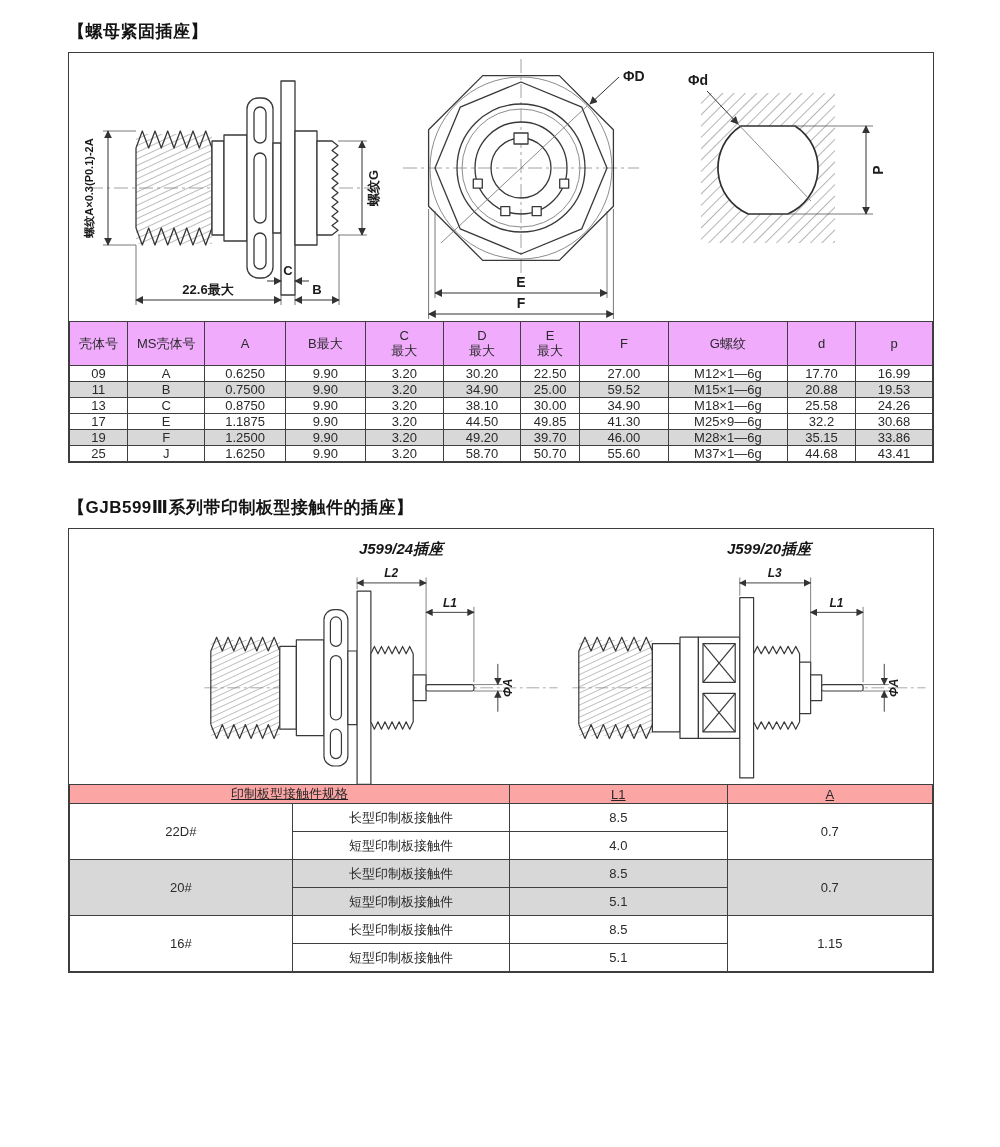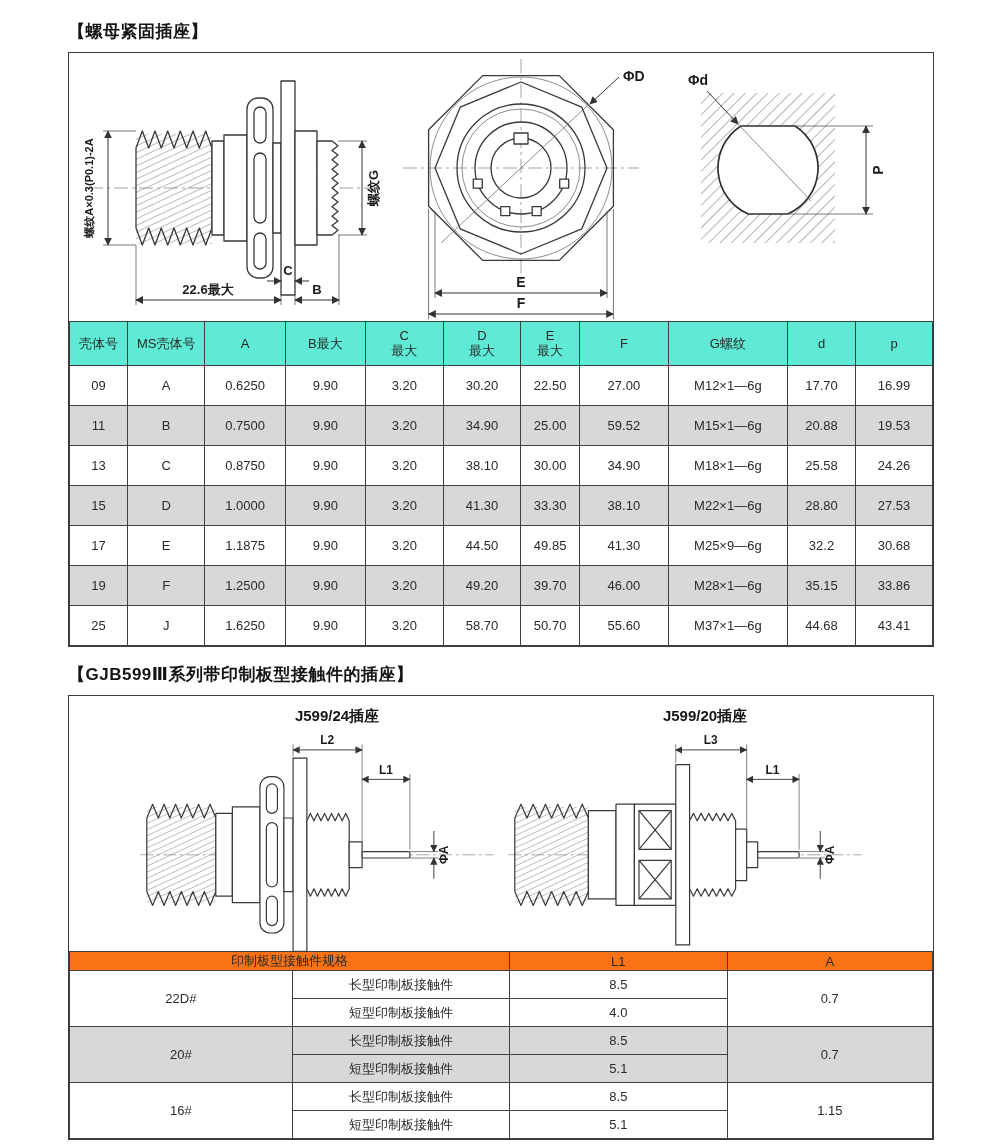--- a/index.html
+++ b/index.html
@@ -1,30 +1,30 @@
 <!DOCTYPE html>
 <html><head>
 <meta charset="utf-8">
 <style>
   html,body{margin:0;padding:0;background:#fff;}
   body{width:1000px;height:1147px;font-family:"Liberation Sans","DejaVu Sans",sans-serif;color:#222;overflow:hidden;}
   .page{padding:14px 66px 0 68px;}
   .sec-title{font-size:17px;font-weight:bold;color:#141414;margin:6px 0 9px 0;letter-spacing:.5px;}
   .panel{border:1.5px solid #3c3c3c;background:#fff;box-sizing:border-box;}
   .drawings1{display:flex;align-items:flex-start;justify-content:center;gap:2px;height:268px;overflow:hidden;}
-  .drawings2{display:flex;justify-content:center;align-items:flex-start;height:253px;overflow:hidden;padding-top:2px;}
+  .drawings2{display:flex;justify-content:flex-end;align-items:flex-start;height:253px;overflow:hidden;padding-top:2px;font-style:italic;}
   .draw-block{display:flex;flex-direction:column;align-items:center;}
   .draw-title{font-size:15px;font-weight:bold;color:#161616;margin:9px 0 0 40px;}
   table{width:100%;border-collapse:collapse;table-layout:fixed;}
   th,td{border:1.5px solid #3f3f3f;text-align:center;vertical-align:middle;padding:0;font-weight:normal;color:#2a2a2a;overflow:hidden;}
   .t1{font-size:13px;}
-  .t1 thead tr{height:44px;background:#5eead4;}
-  .t1 tbody tr{height:40px;}
+  .t1 thead tr{height:44px;background:#f0abfc;}
+  .t1 tbody tr{height:16px;}
   .t2{font-size:13px;}
-  .t2 thead tr{height:18px;background:#f97316;}
+  .t2 thead tr{height:18px;background:#fca5a5;text-decoration:underline;}
   .t2 tbody tr{height:28px;}
   tr.alt{background:#d8d8d8;}
   .two-line div{line-height:1.15;}
   svg{font-family:inherit;display:block;}
   .ol{fill:#fff;stroke:#383838;stroke-width:1.3;stroke-linejoin:round;}
   .ln{stroke:#383838;stroke-width:1.3;fill:none;stroke-linejoin:round;}
   .thin{stroke:#6e6e6e;stroke-width:.8;fill:none;}
   .cl{stroke:#8a8a8a;stroke-width:.8;stroke-dasharray:14 4 3 4;fill:none;}
   .dim{stroke:#333;stroke-width:1;fill:none;}
   .ext{stroke:#555;stroke-width:.8;fill:none;}
@@ -212,33 +212,20 @@
             <td>0.8750</td>
             <td>9.90</td>
             <td>3.20</td>
             <td>38.10</td>
             <td>30.00</td>
             <td>34.90</td>
             <td>M18×1—6g</td>
             <td>25.58</td>
             <td>24.26</td>
           </tr>
-          <tr class="alt">
-            <td>15</td>
-            <td>D</td>
-            <td>1.0000</td>
-            <td>9.90</td>
-            <td>3.20</td>
-            <td>41.30</td>
-            <td>33.30</td>
-            <td>38.10</td>
-            <td>M22×1—6g</td>
-            <td>28.80</td>
-            <td>27.53</td>
-          </tr>
           <tr>
             <td>17</td>
             <td>E</td>
             <td>1.1875</td>
             <td>9.90</td>
             <td>3.20</td>
             <td>44.50</td>
             <td>49.85</td>
             <td>41.30</td>
             <td>M25×9—6g</td>
@@ -268,21 +255,21 @@
             <td>50.70</td>
             <td>55.60</td>
             <td>M37×1—6g</td>
             <td>44.68</td>
             <td>43.41</td>
           </tr>
         </tbody>
     </table>
   </div>
 
-  <div class="sec-title" style="margin-top:16px">【GJB599Ⅲ系列带印制板型接触件的插座】</div>
+  <div class="sec-title" style="margin-top:33px">【GJB599Ⅲ系列带印制板型接触件的插座】</div>
 
   <div class="panel">
     <div class="drawings2">
 
       <div class="draw-block">
         <div class="draw-title">J599/24插座</div>
         <svg width="368" height="230" viewBox="0 0 400 250">
           <line class="cl" x1="8" y1="140" x2="392" y2="140"></line>
           <rect x="15" y="88" width="75" height="104" fill="url(#hatchT)" stroke="none"></rect>
           <path class="ln" d="M15,100 L21.3,85 L27.5,100 L33.8,85 L40,100 L46.3,85 L52.5,100 L58.8,85 L65,100 L71.3,85 L77.5,100 L83.8,85 L90,100"></path>

